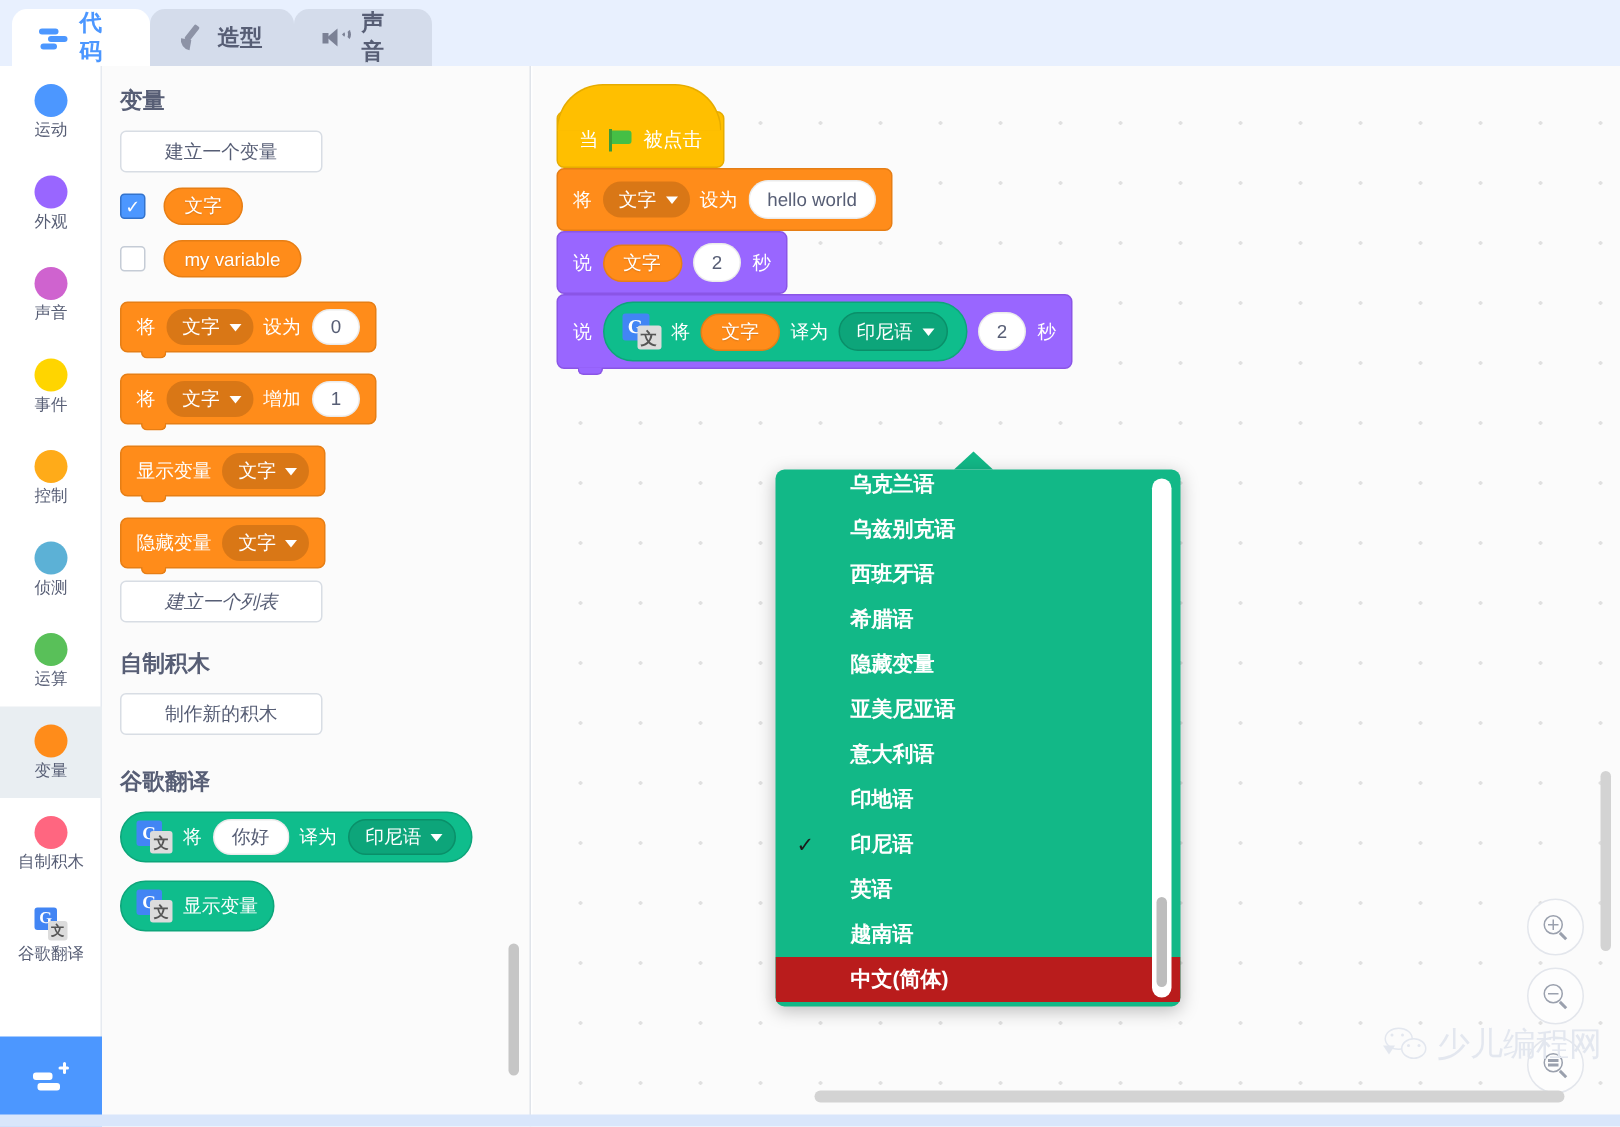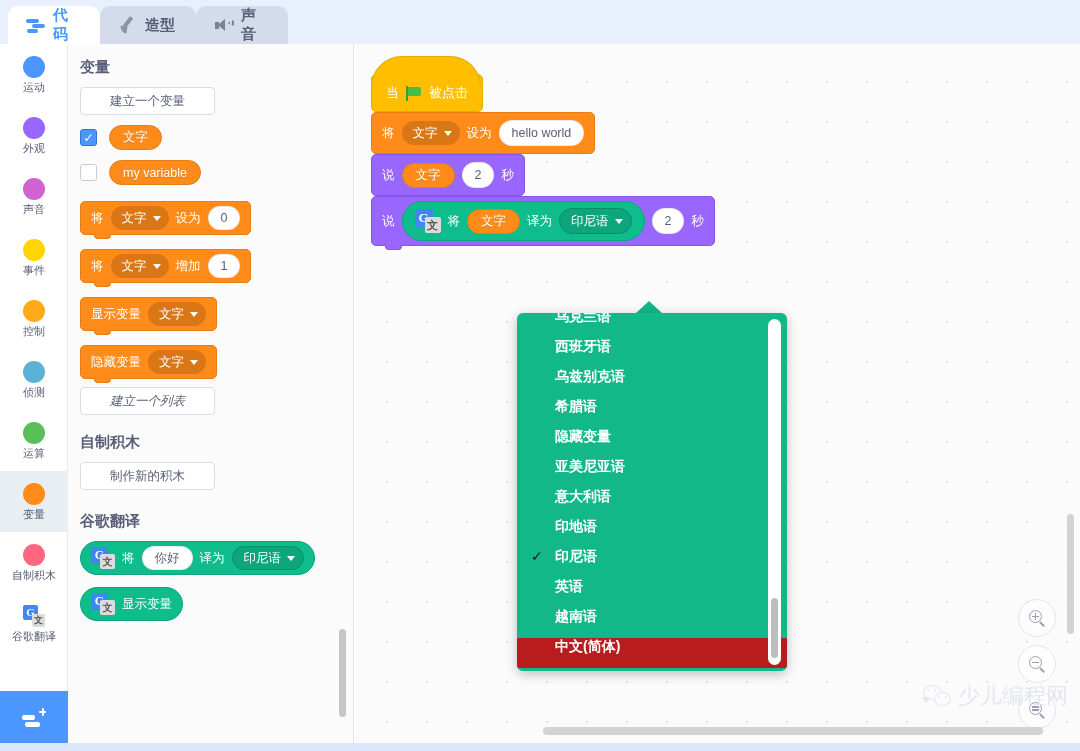--- a/index.html
+++ b/index.html
@@ -170,22 +170,22 @@
   .menu {
     position: absolute; background: #12b887; border-radius: 6px;
     box-shadow: 0 3px 12px rgba(0,0,0,.25); overflow: hidden;
   }
   .menu-arrow {
     position: absolute; width: 0; height: 0;
     border-left: 13px solid transparent; border-right: 13px solid transparent;
     border-bottom: 12px solid #12b887;
   }
   .menu-item {
-    height: 30px; display: flex; align-items: flex-start; color: #fff;
-    font-size: 14px; font-weight: bold; padding-left: 16px; cursor: pointer;
+    height: 30px; display: flex; align-items: center; color: #fff;
+    font-size: 14px; font-weight: bold; padding-left: 28px; cursor: pointer;
     position: relative;
   }
   .menu-item.hl { background: #b91c1c; }
   .menu-item .tick { position: absolute; left: 14px; color: #1b1b1b; font-size: 14px; font-weight: normal; }
   .menu-item .mtxt { margin-left: 22px; }
   .menu-scroll {
     position: absolute; right: 6px; top: 6px; bottom: 6px; width: 13px;
     background: #ffffff; border-radius: 7px;
   }
   .menu-thumb {
@@ -482,24 +482,24 @@
         <span>秒</span>
       </div>
 
       <div class="menu-arrow" style="left:281px; top:257px;"></div>
       <div class="menu" style="left:162px; top:269px; width:270px; height:358px;">
         <div style="position:absolute; left:0; top:-5px; width:270px;">
           <div class="menu-item">
             <span class="mtxt">乌克兰语</span>
           </div>
           <div class="menu-item">
+            <span class="mtxt">乌兹别克语</span>
+          </div>
+          <div class="menu-item">
             <span class="mtxt">西班牙语</span>
-          </div>
-          <div class="menu-item">
-            <span class="mtxt">乌兹别克语</span>
           </div>
           <div class="menu-item">
             <span class="mtxt">希腊语</span>
           </div>
           <div class="menu-item">
             <span class="mtxt">隐藏变量</span>
           </div>
           <div class="menu-item">
             <span class="mtxt">亚美尼亚语</span>
           </div>

